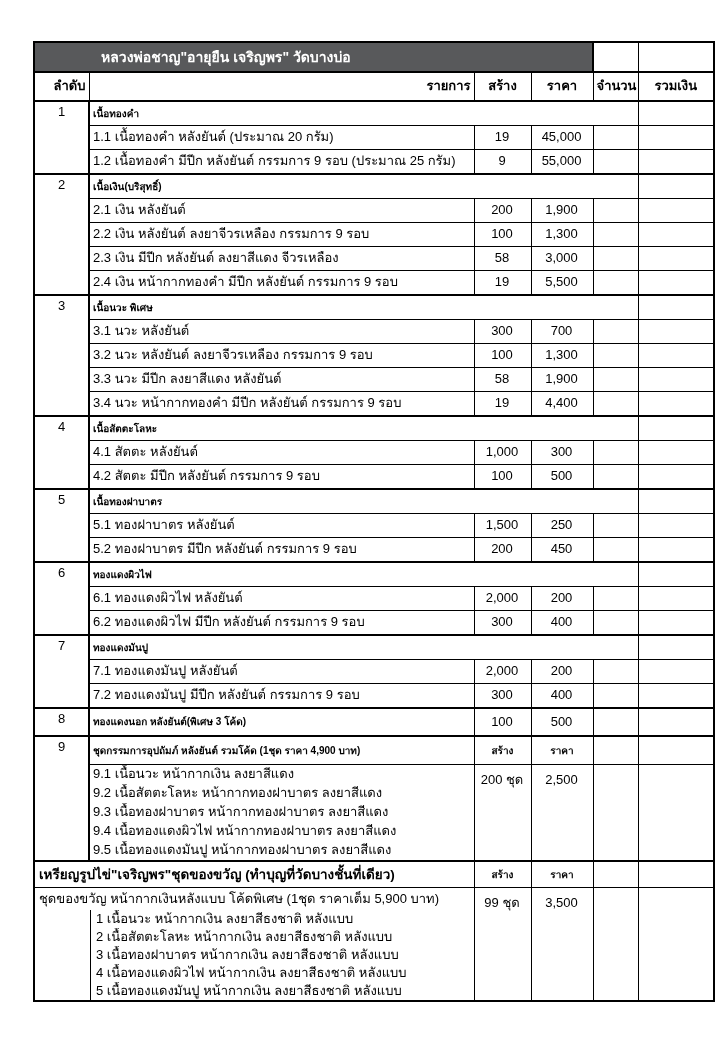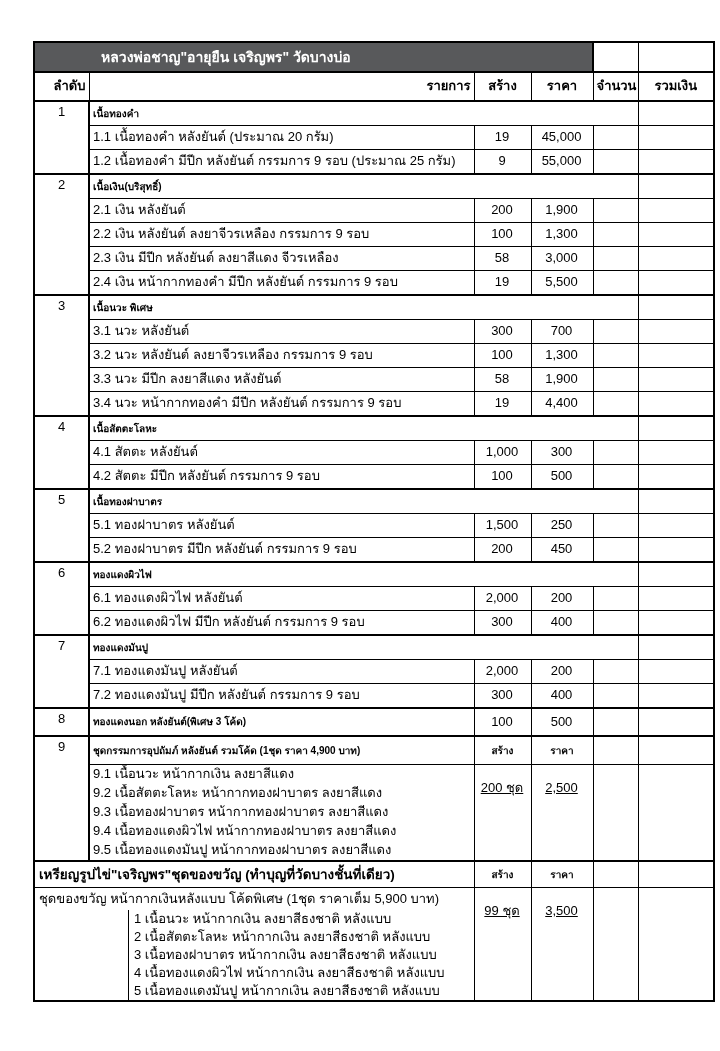--- a/index.html
+++ b/index.html
@@ -29,32 +29,32 @@
   .r { text-align:center; }
   
   tbody.sec { border-top:2px solid #000; }
   td.no {
     text-align:center; vertical-align:top; padding-top:3px;
     border-left:2px solid #000; border-right:2px solid #000;
   }
   td.sec-title { font-weight:bold; font-size:10px; }
   td.item { text-align:left; }
   td.num { text-align:center; padding-right:4px; }
-  td.top { vertical-align:top; padding-top:16px;text-decoration:underline; }
+  td.top { vertical-align:top; padding-top:8px; }
   td.open { border-top:none; border-bottom:none; }
   tr.h27 td { height:27px; }
   tr.h25 td { height:25px; }
   tr.h22 td { height:22px; }
   tr.sub19 td { height:19px; }
   tr.sub18 td { height:18px; }
   td.gift-title { font-weight:bold; font-size:13.5px; padding-left:4px; }
   td.gift-main { padding-left:4px;margin-left:18px; }
   td.gift-sub { padding:0; }
   .indent {
-    margin-left:93px; border-left:1px solid #000;
+    margin-left:55px; border-left:1px solid #000;
     padding-left:5px; line-height:18px; height:18px;
   }
 </style>
 </head>
 <body>
 
 <div class="page">
 <table class="sheet">
   <colgroup>
     <col style="width:55px">

